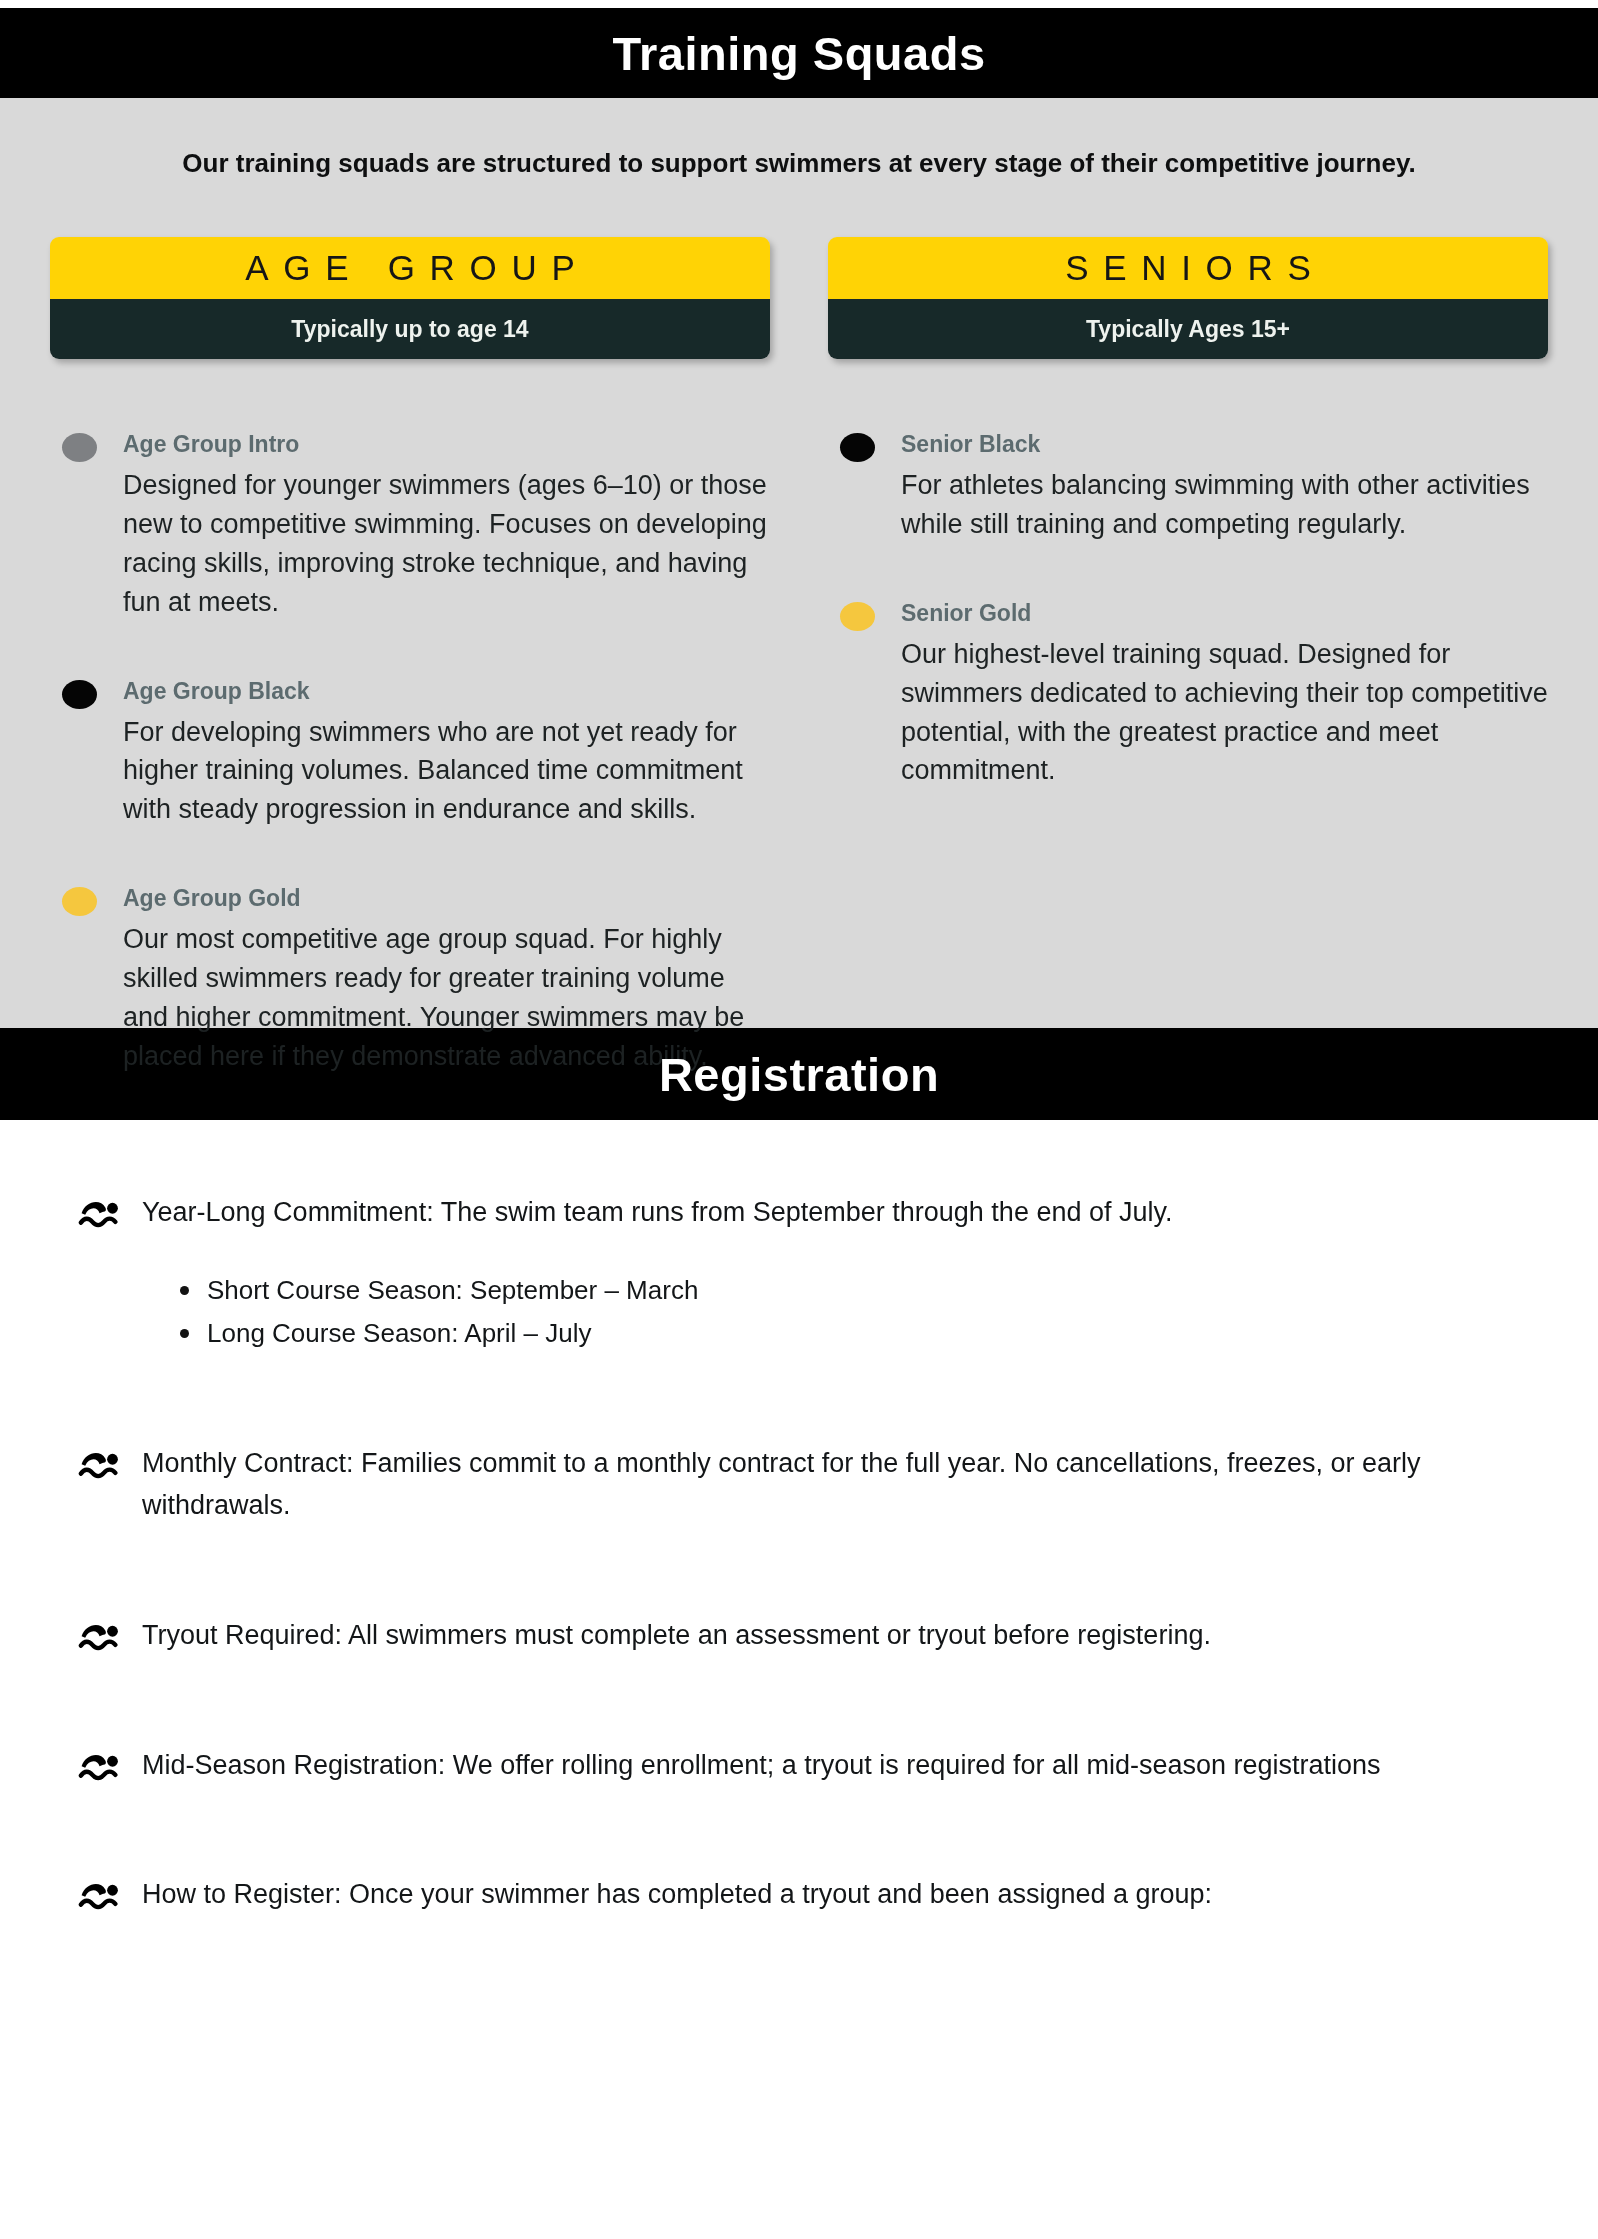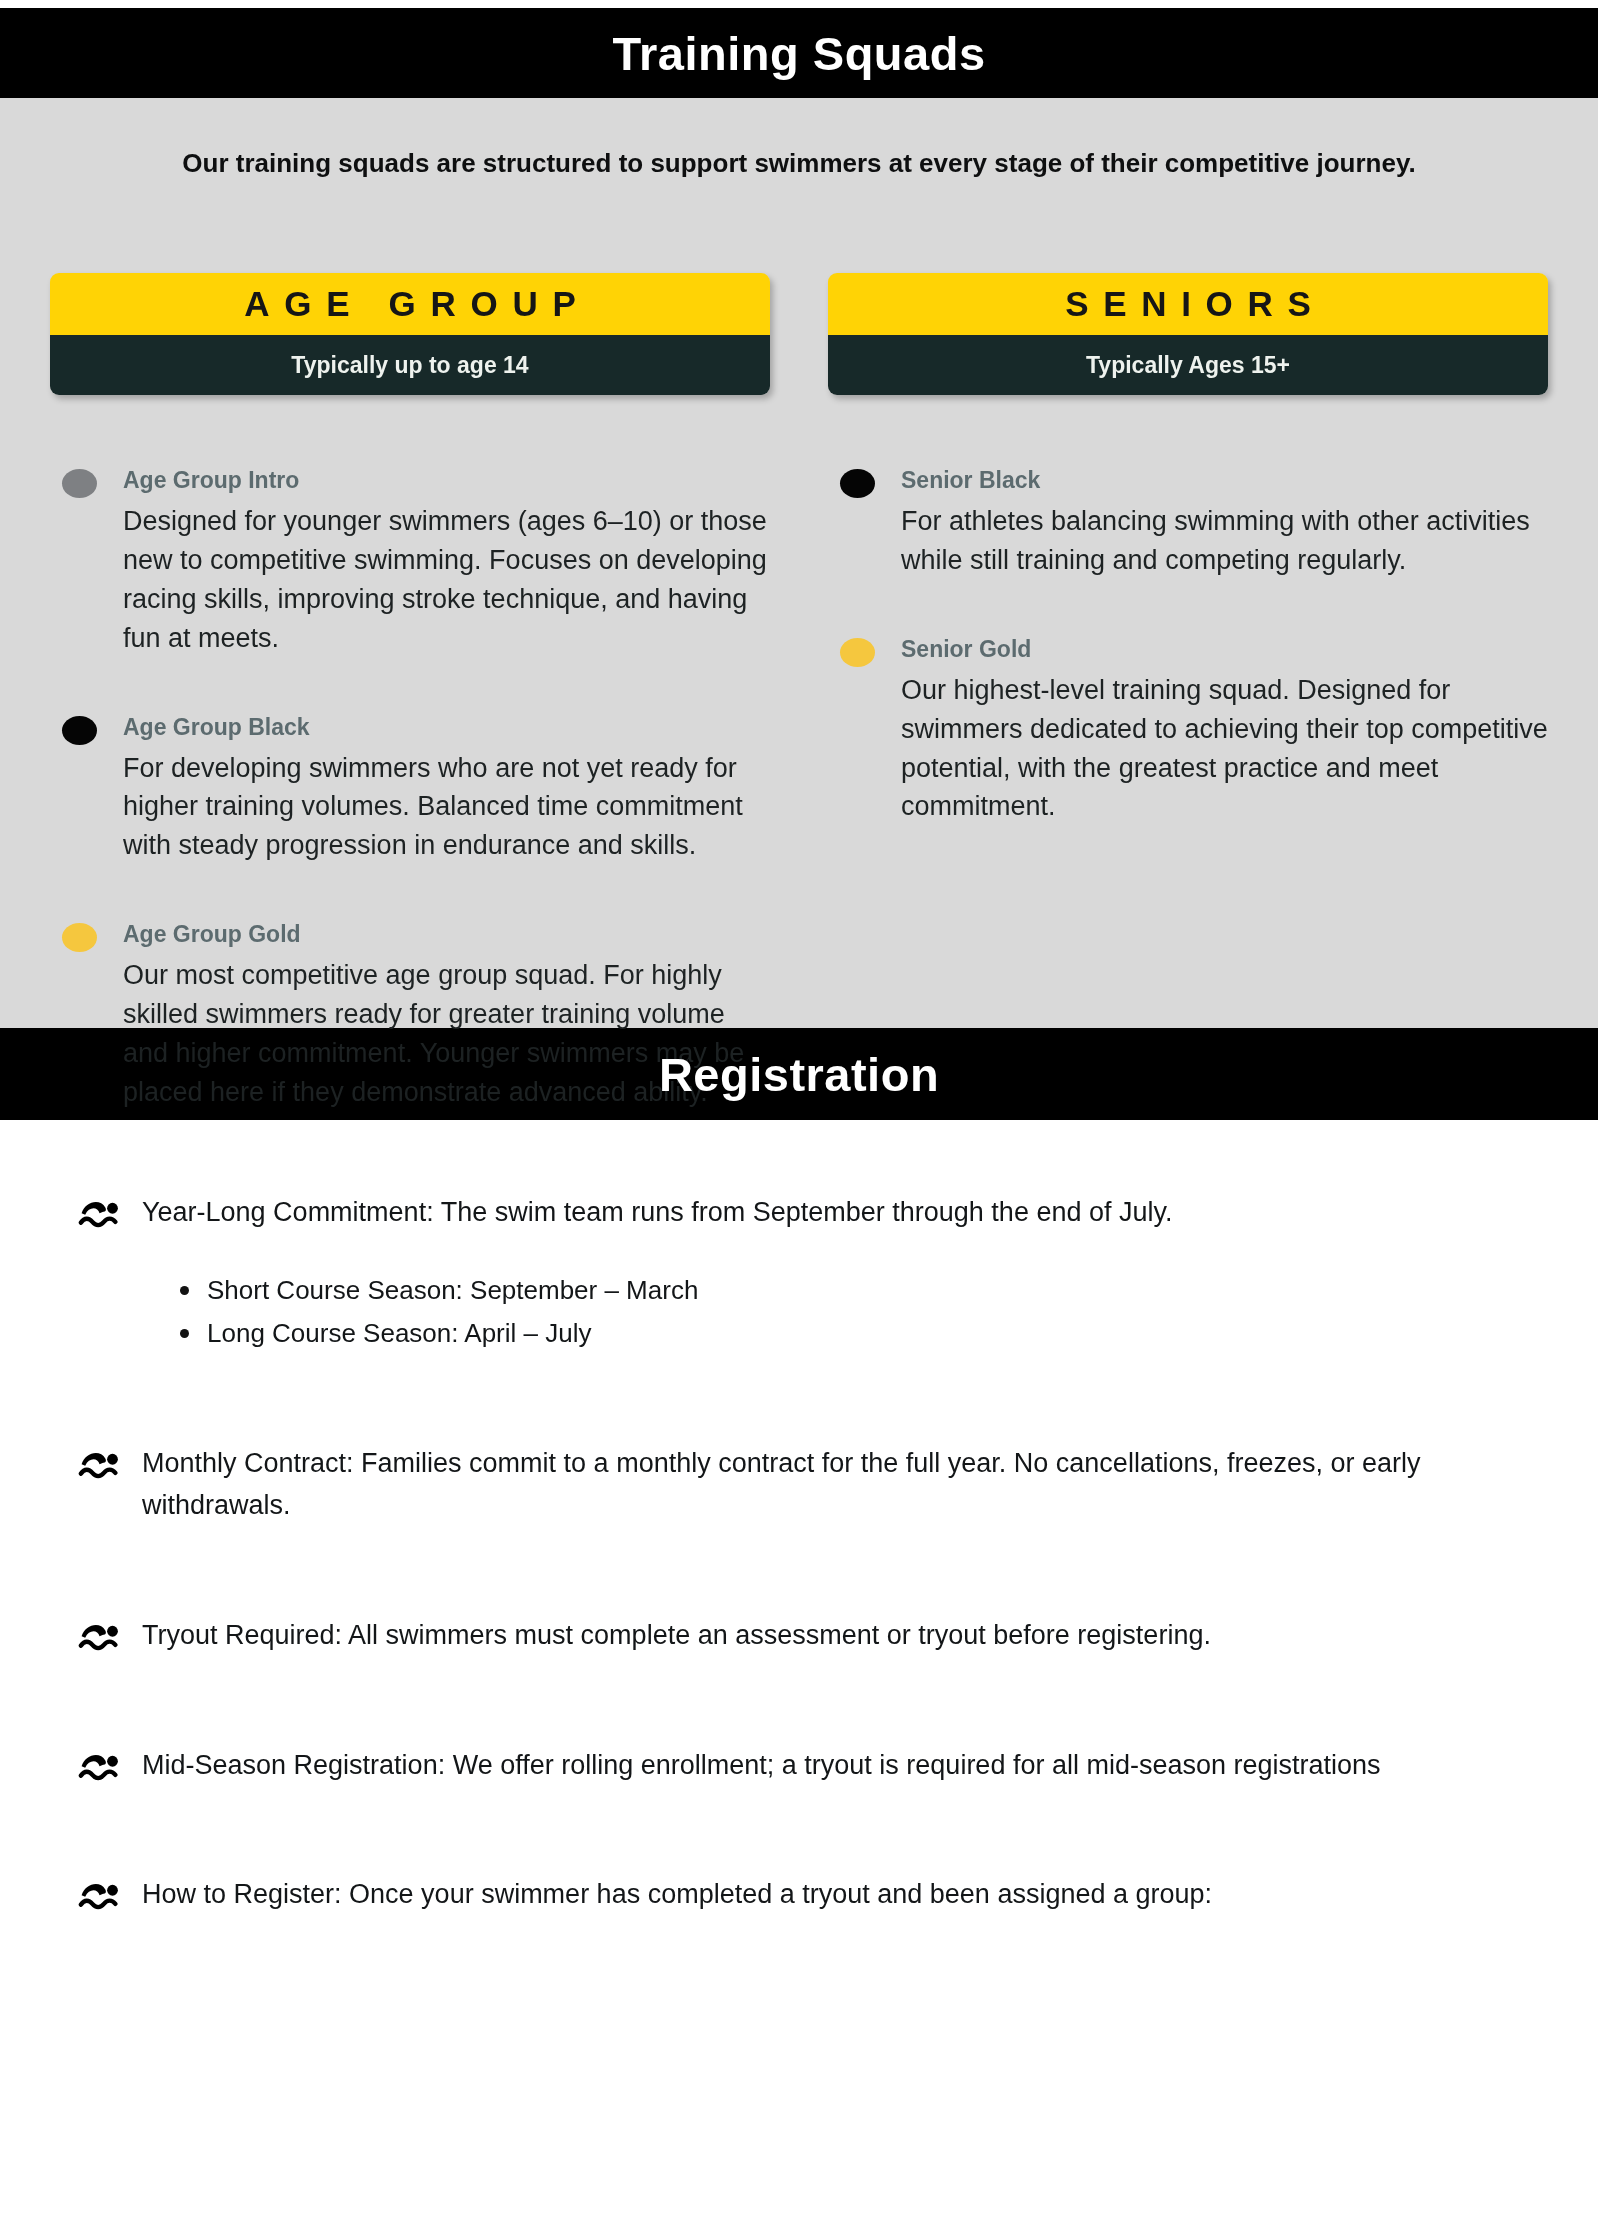--- a/index.html
+++ b/index.html
@@ -55,26 +55,25 @@
     box-shadow: 3px 4px 6px rgba(0,0,0,0.25);
   }
   .col-header-yellow {
     background: var(--yellow, #ffd305);
     height: 62px;
     border-radius: 9px 9px 0 0;
     display: flex;
     align-items: center;
     justify-content: center;
     font-size: 35px;
-    font-weight: 700;
+    font-weight: 400;
     letter-spacing: 0.42em;
     text-indent: 0.42em;
     color: #161616;
     white-space: nowrap;
-    margin-top: 36px;
   }
   .col-header-dark {
     background: var(--dark-teal, #172929);
     height: 60px;
     border-radius: 0 0 9px 9px;
     display: flex;
     align-items: center;
     justify-content: center;
     font-size: 23px;
     font-weight: 700;

